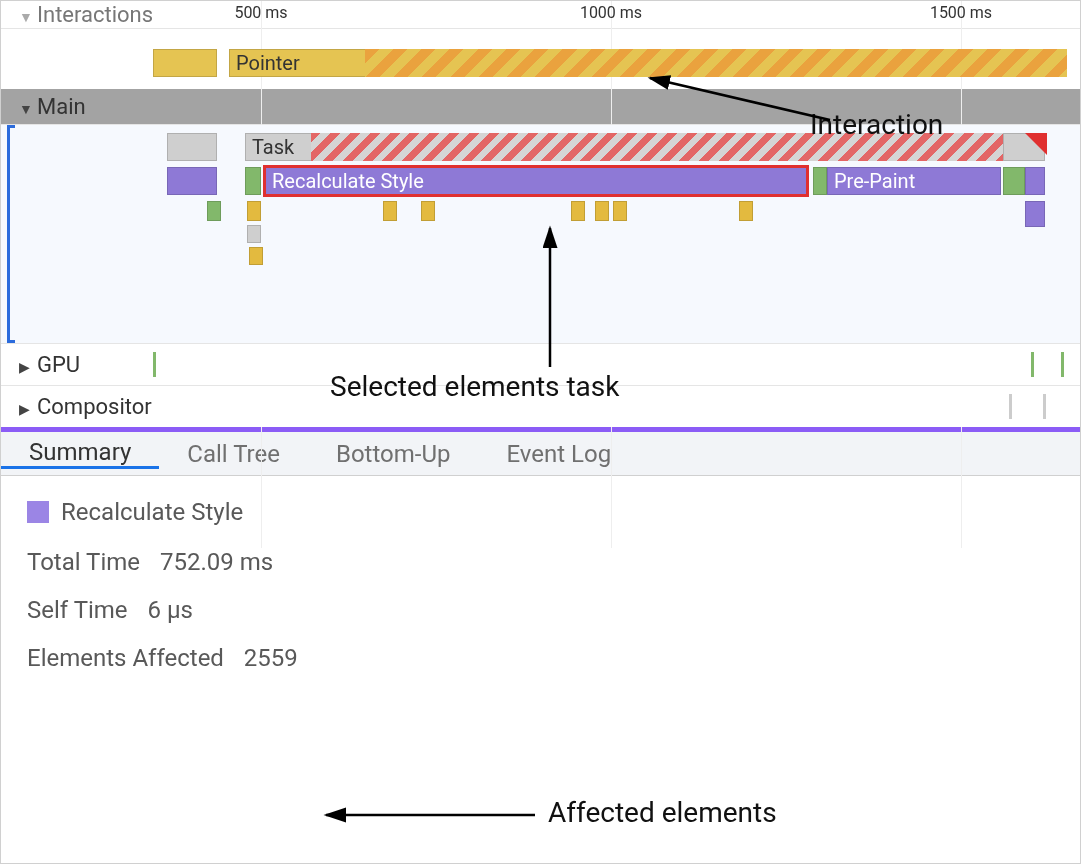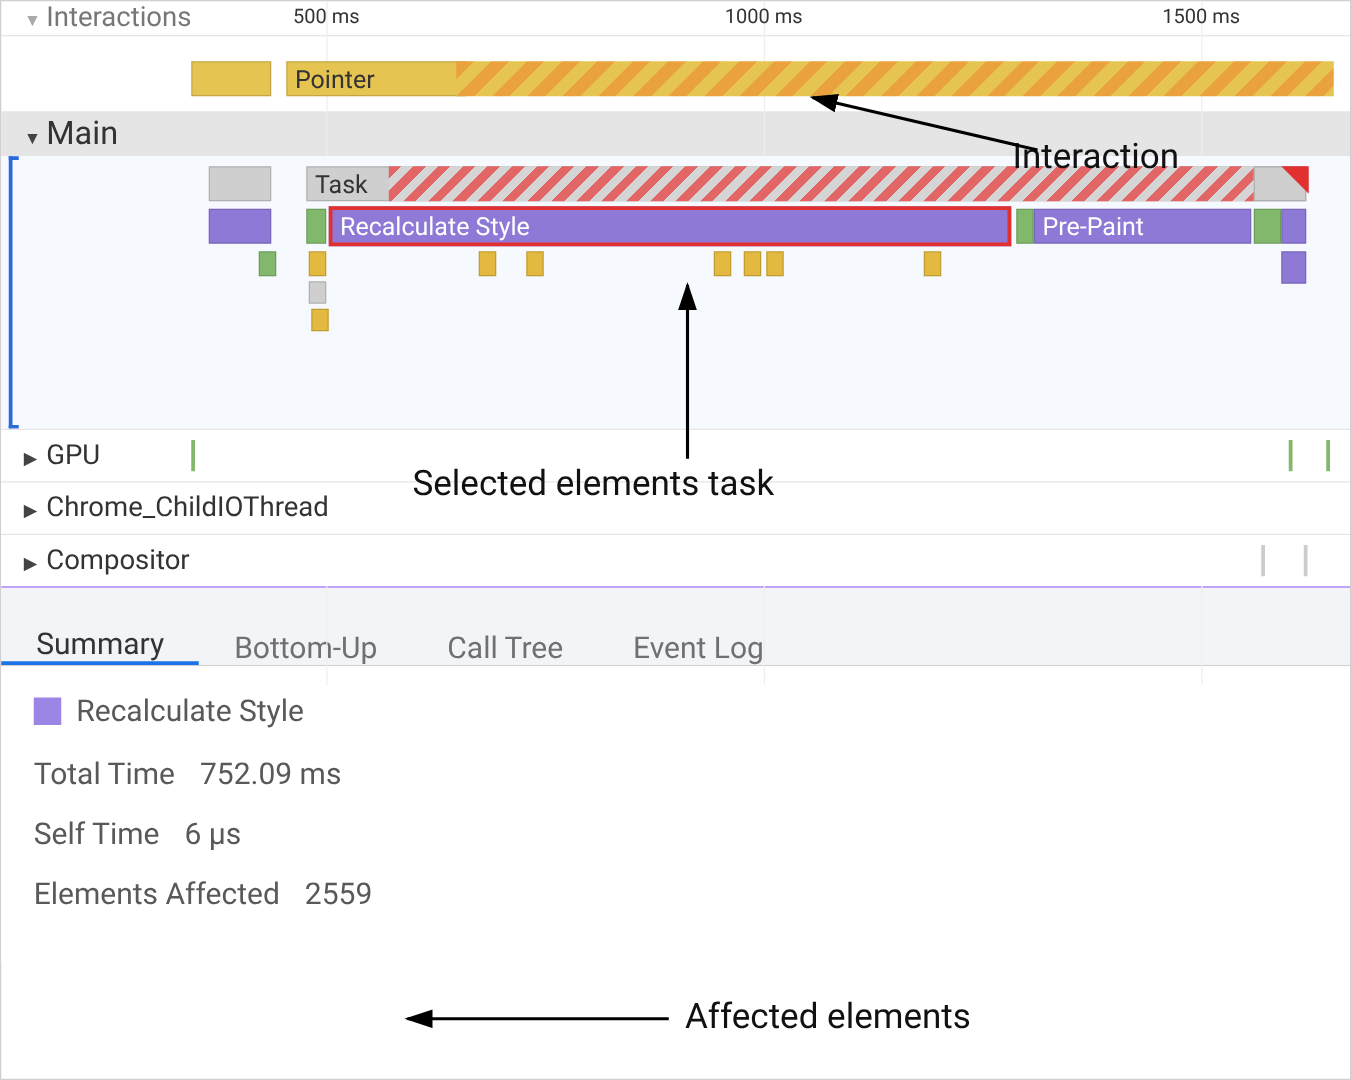--- a/index.html
+++ b/index.html
@@ -64,22 +64,22 @@
   .diag-orange {
     background: repeating-linear-gradient(135deg, #eaa23e 0, #eaa23e 10px, #e5c452 10px, #e5c452 20px);
     border: none;
   }
   .main-header {
     height: 36px;
     display: flex;
     align-items: center;
     padding-left: 18px;
     border-bottom: 1px solid #e5e5e5;
-    font-size: 26px;
-    background: #e5e5e5;
+    font-size: 22px;
+    background: #a3a3a3;
   }
   .caret { display: inline-block; width: 12px; margin-right: 6px; color: #444; }
   .caret-right::before { content: "▶"; font-size: 14px; }
   .caret-down::before { content: "▼"; font-size: 14px; }
   .caretg { color: #aaa; }
   .main-body {
     height: 218px;
     position: relative;
     background: #f6f9fe;
   }
@@ -117,26 +117,26 @@
     padding-left: 18px;
     font-size: 22px;
     background: #fff;
   }
   .thin-bar {
     position: absolute;
     top: 8px; bottom: 8px;
     width: 3px;
   }
   .tabs {
-    height: 64px;
+    height: 49px;
     background: #f2f4f7;
-    border-top: 1px solid #8b5cf6;
+    border-top: 5px solid #8b5cf6;
     border-bottom: 1px solid #d0d0d0;
     display: flex;
-    align-items: flex-end;
+    align-items: center;
   }
   .tab {
     padding: 0 28px;
     display: flex;
     align-items: center;
     font-size: 24px;
     color: #707070;
     cursor: pointer;
   }
   .tab.active {
@@ -241,36 +241,32 @@
   </div>
 
   <div class="thin-row">
     <span class="caret caret-right"></span>
     <span>GPU</span>
     <div class="thin-bar" style="left:152px; background:#82b86b;"></div>
     <div class="thin-bar" style="left:1030px; background:#82b86b;"></div>
     <div class="thin-bar" style="left:1060px; background:#82b86b;"></div>
   </div>
 
-  <div class="thin-row">
-    <span class="caret caret-right"></span>
-    <span>Chrome_ChildIOThread</span>
-  </div>
 
   <div class="thin-row">
     <span class="caret caret-right"></span>
     <span>Compositor</span>
     <div class="thin-bar" style="left:1008px; background:#ccc;"></div>
     <div class="thin-bar" style="left:1042px; background:#ccc;"></div>
   </div>
 
   <div class="tabs">
     <div class="tab active">Summary</div>
+    <div class="tab">Call Tree</div>
     <div class="tab">Bottom-Up</div>
-    <div class="tab">Call Tree</div>
     <div class="tab">Event Log</div>
   </div>
 
   <div class="summary">
     <div class="summary-title">
       <div class="swatch"></div>
       <span>Recalculate Style</span>
     </div>
     <div class="summary-row">
       <span class="k">Total Time</span>

